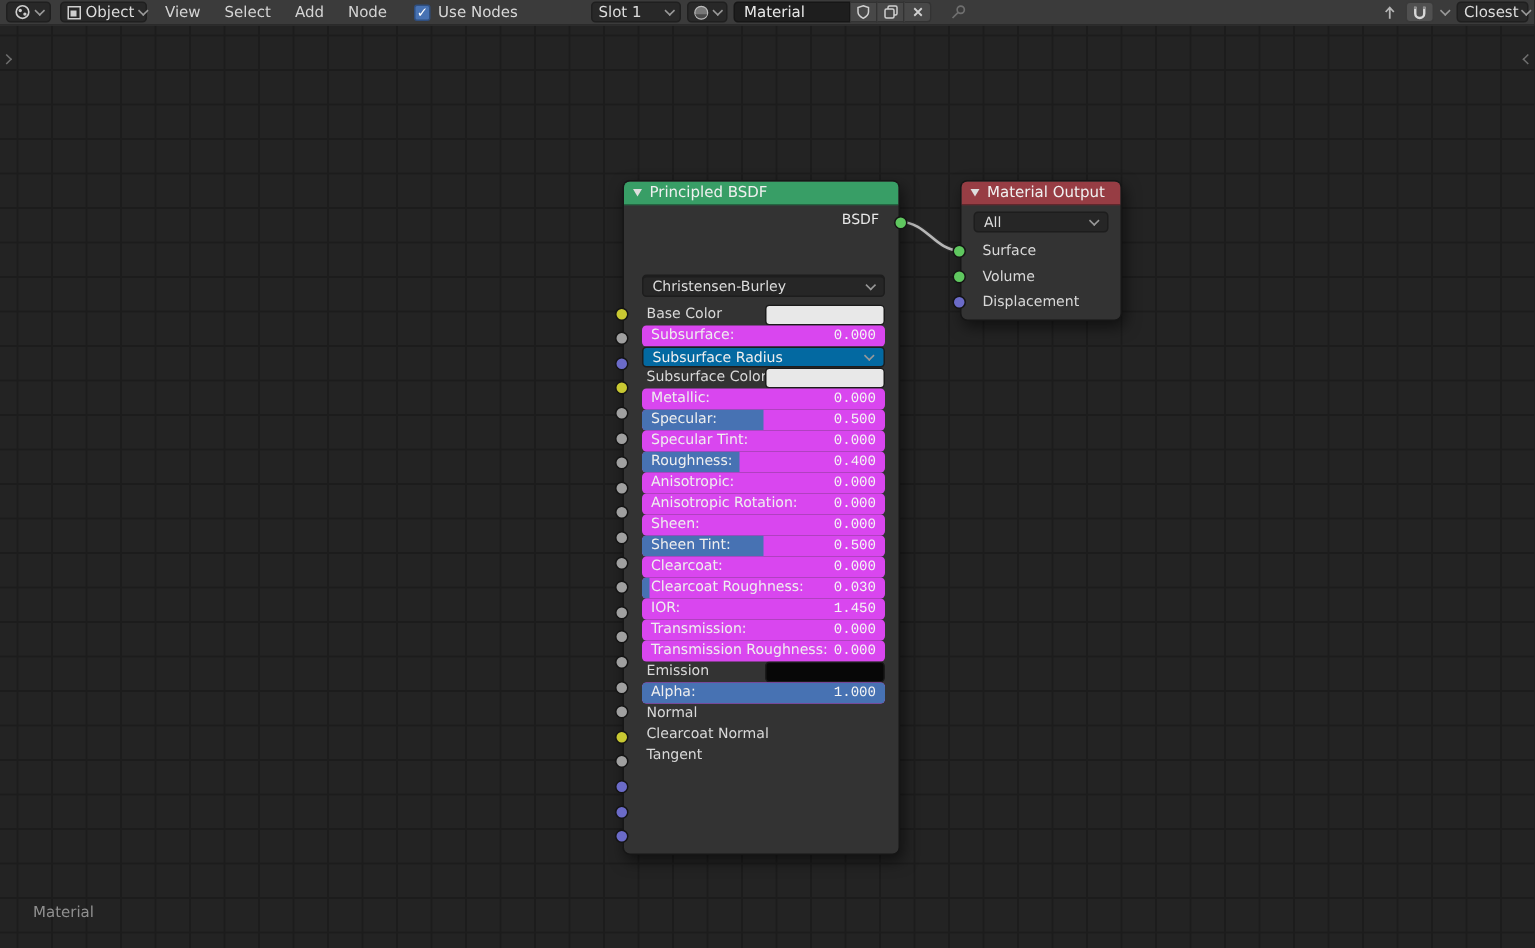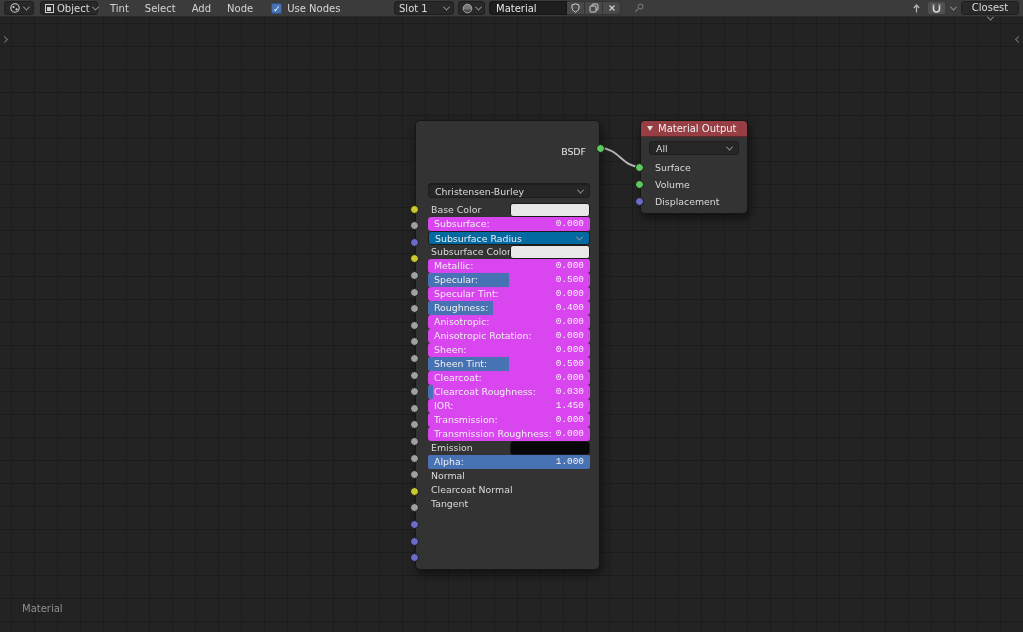--- a/index.html
+++ b/index.html
@@ -31,21 +31,21 @@
   #mat-name-field { background:#1e1e1e; border:1px solid #161616; border-radius:3px 0 0 3px;
     width:78px; padding:0 6px; display:flex; align-items:center; color:#e6e6e6; }
   .mini-btn { width:18px; background:#484848; border:1px solid #333; border-left:none;
     display:flex; align-items:center; justify-content:center; color:#d0d0d0; }
   .mini-btn:last-child { border-radius:0 3px 3px 0; }
   #pin-btn { margin-left:6px; opacity:.55; background:none; border:none; }
   #right-cluster { position:absolute; right:4px; top:1px; display:flex; align-items:center; gap:3px; }
   .ghost-btn { background:none; border:none; padding:0 2px; height:14px; display:flex; align-items:center; }
   .toggle-on { background:#505050; border:1px solid #3a3a3a; border-radius:3px; height:14px;
     display:flex; align-items:center; padding:0 3px; }
-  #snap-target-drop { width:58px; justify-content:space-between;flex-direction:column; }
+  #snap-target-drop { width:48px; justify-content:space-between; }
 
   
   #canvas { position:absolute; top:17px; left:0; width:1023px; height:615px;
     background-color:#232323;
     background-image:
       linear-gradient(#1c1c1c 1px, transparent 1px),
       linear-gradient(90deg, #1c1c1c 1px, transparent 1px);
     background-size:23px 23px; background-position:11px 6px; }
   #wires { position:absolute; top:17px; left:0; z-index:1; pointer-events:none; }
   .region-toggle { position:absolute; z-index:5; opacity:.75; }
@@ -55,21 +55,21 @@
   .node { position:absolute; background:#333333; border:1px solid #161616; border-radius:5px;
     box-shadow:2px 4px 10px rgba(0,0,0,.55); z-index:2; font-size:9.4px; color:#d9d9d9; }
   .node-header { height:16px; border-radius:4px 4px 0 0; display:flex; align-items:center;
     padding:0 6px; gap:5px; color:#f0f0f0; font-size:10px; border-bottom:1px solid rgba(0,0,0,.35); }
   .tri { width:0; height:0; border-left:3.5px solid transparent; border-right:3.5px solid transparent;
     border-top:5px solid #dedede; flex:none; }
   .socket { position:absolute; width:9px; height:9px; border-radius:50%; border:1px solid #141414; z-index:3; }
 
   #principled-node { left:415px; top:120px; width:185px; height:450px; }
   #bsdf-out-row { position:absolute; top:20px; left:12px; right:13px; height:16px;
-    display:flex; align-items:flex-end; justify-content:flex-end; color:#e8e8e8; }
+    display:flex; align-items:flex-start; justify-content:flex-end; color:#e8e8e8; }
   .node-drop { position:absolute; left:12px; right:9px; height:14px; background:#262626;
     border:1px solid #1d1d1d; border-radius:3px; display:flex; align-items:center;
     justify-content:space-between; padding:0 6px; color:#dcdcdc; }
   #dist-drop { top:43px;margin-top:19px; } #sss-method-drop { top:63px; }
   #principled-rows { position:absolute; top:82px; left:12px; right:9px;
     display:flex; flex-direction:column; gap:0; }
   .prow { position:relative; height:14px; line-height:14px; border-radius:3px; overflow:hidden; flex:none; }
   .prow.slider { background:#d946ef; }
   .prow.slider .fill { position:absolute; left:0; top:0; bottom:0; background:#4772b3; }
   .prow .lbl { position:absolute; left:6px; color:#efefef; }
@@ -103,21 +103,21 @@
           <circle cx="7.6" cy="7.4" r="1.1" fill="#cfcfcf"></circle>
         </svg>
         <span class="chev"></span>
       </div>
       <div class="drop" style="margin-left:6px;width:58px;justify-content:space-between;">
         <span class="obj-icon"></span>
         <span>Object</span>
         <span class="chev"></span>
       </div>
       <div class="hgroup" id="menus" style="margin-left:4px;">
-          <span class="menu-item">Tint</span>
+          <span class="menu-item">View</span>
           <span class="menu-item">Select</span>
           <span class="menu-item">Add</span>
           <span class="menu-item">Node</span>
         </div>
       <div class="checkbox" style="background: rgb(71, 114, 179);">✓</div>
       <span>Use Nodes</span>
     </div>
 
     <div id="center-cluster">
       <div class="drop" id="slot-drop">
@@ -188,20 +188,24 @@
   <span class="region-toggle" style="right:2px; top:27px;">
     <span class="chev left" style="border-color:#8a8a8a;"></span>
   </span>
 
   <svg id="wires" width="1023" height="615">
     <path d="M600,131 C618,131 623,150 640,150" fill="none" stroke="#2a2a2a" stroke-width="3.4"></path>
     <path d="M600,131 C618,131 623,150 640,150" fill="none" stroke="#b7b7b7" stroke-width="1.8"></path>
   </svg>
 
   <div class="node" id="principled-node">
+    <div class="node-header" id="principled-header" style="background: rgb(56, 158, 102);">
+      <span class="tri"></span>
+      <span>Principled BSDF</span>
+    </div>
     <div id="bsdf-out-row">
       <span>BSDF</span>
     </div>
     <div class="socket" id="bsdf-out-socket" style="right: -6px; top: 22.5px; background: rgb(95, 199, 95);"></div>
     <div class="node-drop" id="dist-drop">
       <span>GGX</span>
       <span class="chev"></span>
     </div>
     <div class="node-drop" id="sss-method-drop">
       <span>Christensen-Burley</span>

